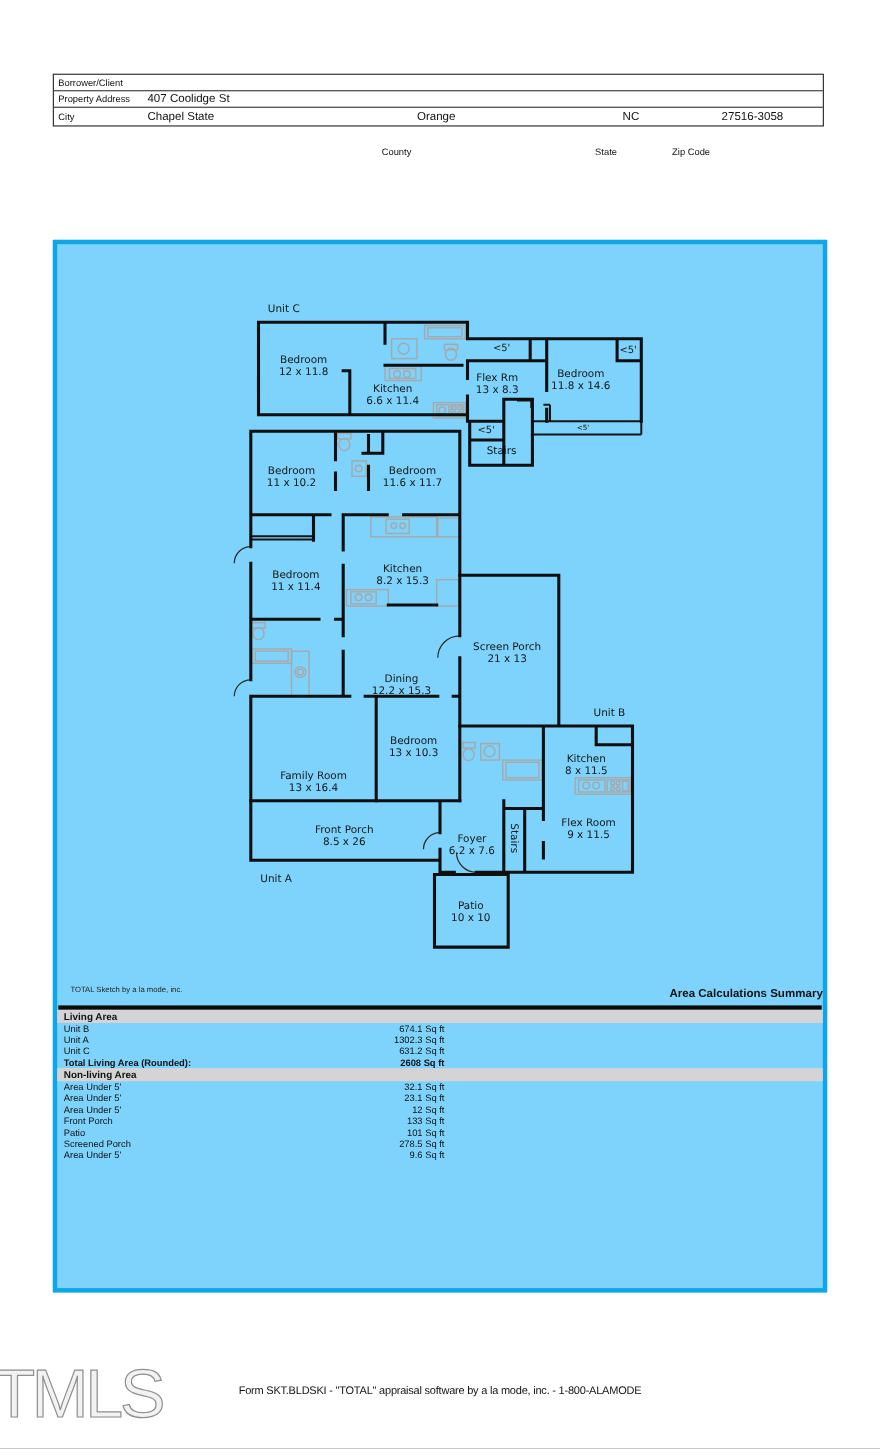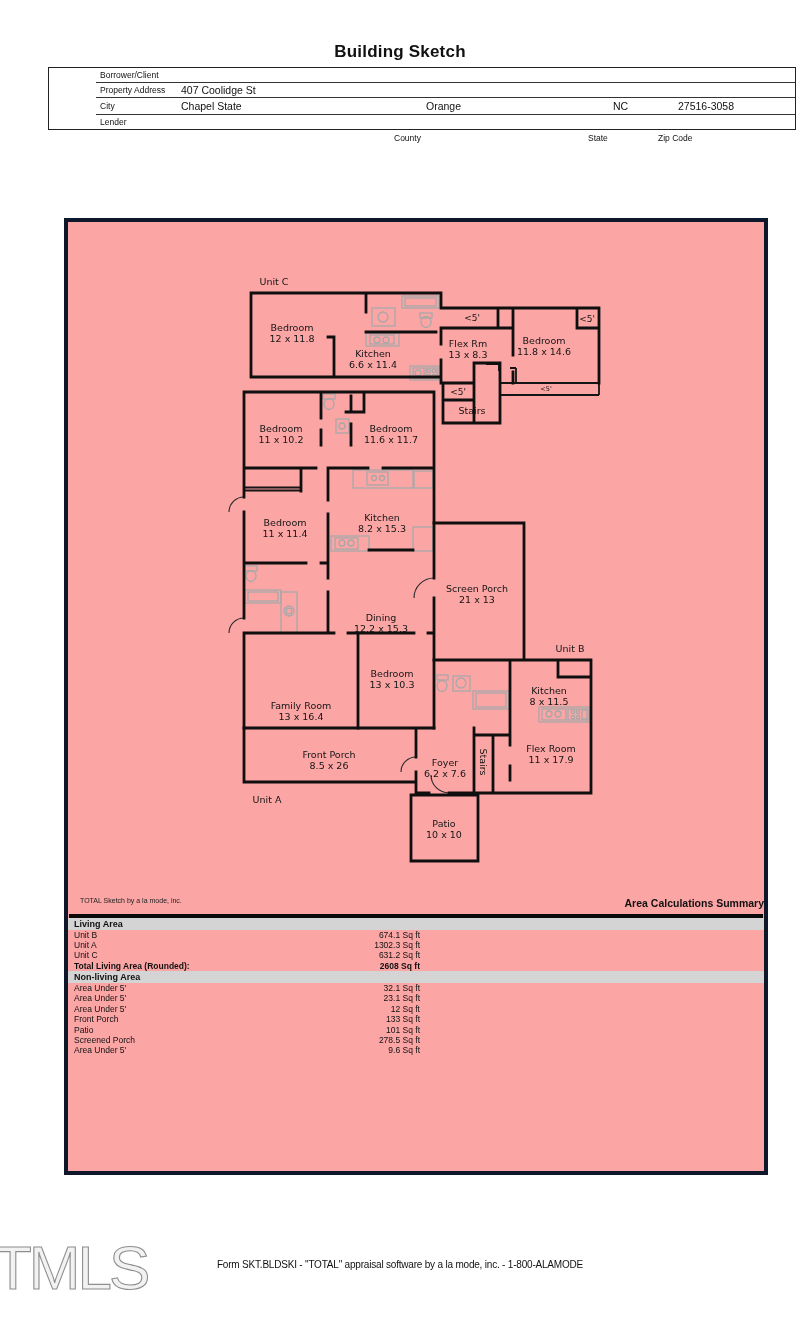--- a/index.html
+++ b/index.html
@@ -1,31 +1,31 @@
 <!DOCTYPE html>
 <html><head>
 <meta charset="utf-8">
 <style>
   html,body{margin:0;padding:0;background:#888;}
   .page{position:relative;width:800px;height:1317px;background:#fff;
         font-family:"Liberation Sans",sans-serif;color:#111;overflow:hidden;}
   .title{position:absolute;top:42px;left:0;width:100%;text-align:center;
          font-size:17px;font-weight:bold;letter-spacing:.2px;}
   
-  .form-box{position:absolute;left:48px;top:67px;width:699px;border:1.5px solid #222;padding-left:47px;}
+  .form-box{position:absolute;left:48px;top:67px;width:699px;border:1.5px solid #222;}
   .f-row{position:relative;border-bottom:1px solid #333;height:14px;line-height:14px;}
   .f-row:last-child{border-bottom:none;}
   .f-row.tall{height:16px;line-height:16px;}
   .f-lbl{position:absolute;left:4px;top:0;font-size:8.5px;color:#111;}
   .f-val{position:absolute;left:85px;top:0;font-size:10.5px;}
   .f-abs{position:absolute;top:0;font-size:8.5px;margin-top:32px;}
   .f-absv{position:absolute;top:0;font-size:10.5px;}
   
-  .sketch-box{position:absolute;left:64px;top:218px;width:696px;height:949px;
-              border:4px solid #0f172a;background:#fca5a5;}
+  .sketch-box{position:absolute;left:48px;top:218px;width:696px;height:949px;
+              border:4px solid #0ea5e9;background:#7dd3fc;}
   .plan-svg{position:absolute;left:0;top:0;}
   #plan-labels{position:absolute;left:0;top:0;width:100%;height:100%;}
   .plan-label{position:absolute;transform:translate(-50%,-50%);
       font-family:"DejaVu Sans","Liberation Sans",sans-serif;
       font-size:9.5px;line-height:11px;text-align:center;white-space:pre-line;color:#151515;}
   .plan-label.rot{transform:translate(-50%,-50%) rotate(90deg);}
   
   .summary{position:absolute;left:0;top:671px;width:100%;}
   .credit{position:absolute;left:12px;top:4px;font-size:7px;color:#222;}
   .sum-heading{text-align:right;font-weight:bold;font-size:10.5px;padding-top:4px;height:17px;}
@@ -41,44 +41,39 @@
         letter-spacing:-3px;color:#f2f2f2;-webkit-text-stroke:1.1px #8f8f8f;
         font-family:"Liberation Sans",sans-serif;}
   .footer-text{position:absolute;top:1259px;left:0;width:100%;text-align:center;
         font-size:10px;letter-spacing:-0.2px;color:#111;}
 </style>
 </head>
 <body>
 
 <div class="page">
 
-  <div class="title">Building Sketch</div>
 
   <div class="form-box">
     <div class="f-row">
       <span class="f-lbl">Borrower/Client</span>
       <span class="f-val"></span>
     </div>
     <div class="f-row">
       <span class="f-lbl">Property Address</span>
       <span class="f-val">407 Coolidge St</span>
     </div>
     <div class="f-row tall">
       <span class="f-lbl">City</span>
       <span class="f-val">Chapel State</span>
       <span class="f-abs" style="left:298px">County</span>
       <span class="f-absv" style="left:330px">Orange</span>
       <span class="f-abs" style="left:492px">State</span>
       <span class="f-absv" style="left:517px">NC</span>
       <span class="f-abs" style="left:562px">Zip Code</span>
-      <span class="f-absv" style="left:582px">27516-3058</span>
-    </div>
-    <div class="f-row">
-      <span class="f-lbl">Lender</span>
-      <span class="f-val"></span>
+      <span class="f-absv" style="left:607px">27516-3058</span>
     </div>
   </div>
 
   <div class="sketch-box">
     <svg class="plan-svg" width="696" height="949" viewBox="52 222 696 949" xmlns="http://www.w3.org/2000/svg">
 
       <g stroke="#a8a8a8" stroke-width="1.3" fill="none">
 
         <rect x="386" y="296" width="37" height="12"></rect>
           <rect x="389" y="298" width="31" height="8"></rect>
@@ -223,21 +218,21 @@
         <div class="plan-label" style="left: 324px; top: 457px;">Bedroom
 13 x 10.3</div>
         <div class="plan-label" style="left: 481px; top: 474px;">Kitchen
 8 x 11.5</div>
         <div class="plan-label" style="left: 261px; top: 538px;">Front Porch
 8.5 x 26</div>
         <div class="plan-label" style="left: 377px; top: 546px;">Foyer
 6.2 x 7.6</div>
         <div class="plan-label rot" style="left: 415px; top: 540px;">Stairs</div>
         <div class="plan-label" style="left: 483px; top: 532px;">Flex Room
-11 x 17.9</div>
+9 x 11.5</div>
         <div class="plan-label" style="left: 199px; top: 577px;">Unit A</div>
         <div class="plan-label" style="left: 376px; top: 607px;">Patio
 10 x 10</div>
       </div>
 
     <div class="summary">
       <div class="credit">TOTAL Sketch by a la mode, inc.</div>
       <div class="sum-heading">Area Calculations Summary</div>
       <div class="rule"></div>
       <div class="band">Living Area</div>

